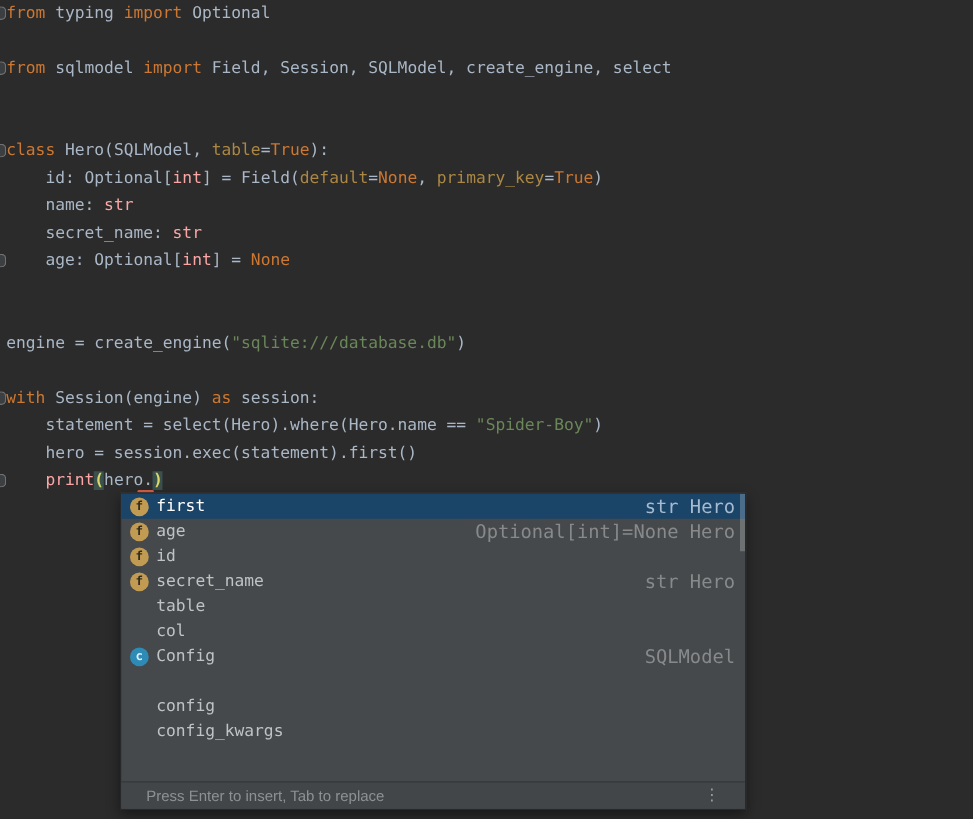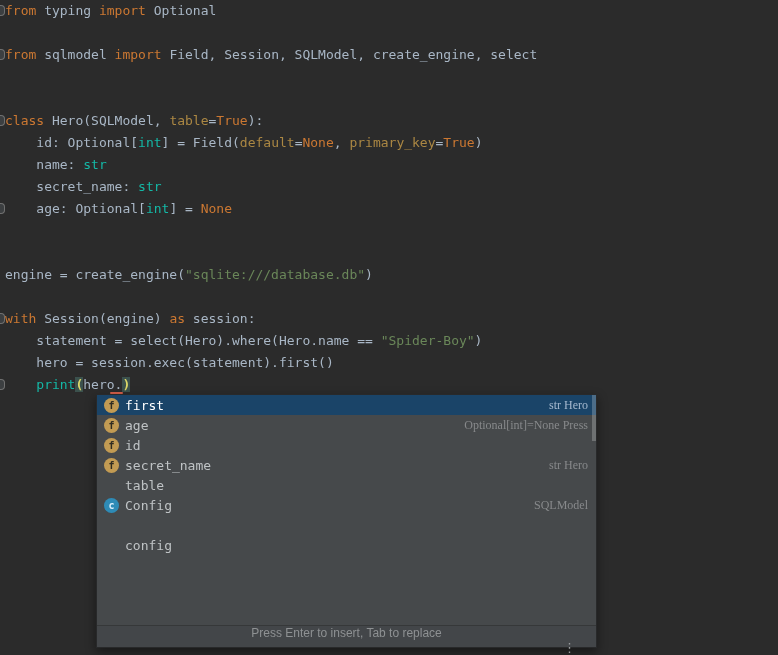--- a/index.html
+++ b/index.html
@@ -18,21 +18,21 @@
     position: absolute; left: 0; top: 0; right: 0; bottom: 0;
     padding-left: 5px;
     font-size: 13px;
     line-height: 22px;
     white-space: pre;
     color: #a9b7c6;
   }
   .code-line { height: 22px; }
   .tk-kw { color: #cc7832; }
   .tk-pl { color: #a9b7c6; }
-  .tk-bi { color: #14b8a6; }
+  .tk-bi { color: #fca5a5; }
   .tk-ka { color: #ab8743; }
   .tk-st { color: #6a8759; }
   .tk-br { color: #dcd868; background: #3b514d; font-weight: bold; }
   .gutter-frag {
     position: absolute; left: 0;
     width: 5px; height: 11px;
     background: #3c3f41;
     border: 1px solid #717171;
     border-left: none;
     border-radius: 0 4px 4px 0;
@@ -79,41 +79,39 @@
     line-height: 15px; text-align: center;
     flex: 0 0 15px;
   }
   .row-icon.spacer { background: transparent; }
   .icon-field { background: #c29b53; color: #302c20; }
   .icon-class { background: #2e8bb6; color: #d9eefb; }
   .row-label { white-space: pre; }
   .row-hint {
     margin-left: auto;
     color: #87898b;
-    font-size: 12px;
+    font-size: 15px;
     white-space: pre;
-    font-family: Liberation Serif, serif;
   }
   .popup-row.selected .row-hint { color: #a6bad0; }
   .popup-scroll-thumb {
     position: absolute;
     right: 0; top: 0;
     width: 4px; height: 46px;
     background: rgba(255,255,255,0.22);
   }
   .popup-footer {
     height: 21px;
     background: #434649;
     border-top: 1px solid #363839;
     display: flex; align-items: center;
     font-family: "Liberation Sans", sans-serif;
     font-size: 12px;
     color: #8e9193;
     padding: 0 20px;
-    flex-direction: column;
   }
   .footer-more {
     margin-left: auto;
     color: #9a9da0;
     font-size: 13px;
     font-family: "DejaVu Sans", sans-serif;
   }
 </style>
 </head>
 <body>
@@ -126,46 +124,54 @@
     <div class="popup-list">
       <div class="popup-scroll-thumb"></div>
     <div class="popup-row selected">
           <span class="row-icon icon-field">f</span>
           <span class="row-label">first</span>
           <span class="row-hint">str Hero</span>
         </div>
         <div class="popup-row">
           <span class="row-icon icon-field">f</span>
           <span class="row-label">age</span>
-          <span class="row-hint">Optional[int]=None Press</span>
+          <span class="row-hint">Optional[int]=None Hero</span>
         </div>
         <div class="popup-row">
           <span class="row-icon icon-field">f</span>
           <span class="row-label">id</span>
         </div>
         <div class="popup-row">
           <span class="row-icon icon-field">f</span>
           <span class="row-label">secret_name</span>
           <span class="row-hint">str Hero</span>
         </div>
         <div class="popup-row">
           <span class="row-icon spacer"></span>
           <span class="row-label">table</span>
         </div>
         <div class="popup-row">
+          <span class="row-icon spacer"></span>
+          <span class="row-label">col</span>
+        </div>
+        <div class="popup-row">
           <span class="row-icon icon-class">c</span>
           <span class="row-label">Config</span>
           <span class="row-hint">SQLModel</span>
         </div>
         <div class="popup-row">
           <span class="row-icon spacer"></span>
         </div>
         <div class="popup-row">
           <span class="row-icon spacer"></span>
           <span class="row-label">config</span>
+        </div>
+        <div class="popup-row">
+          <span class="row-icon spacer"></span>
+          <span class="row-label">config_kwargs</span>
         </div>
       </div>
     <div class="popup-footer">
       <span>Press Enter to insert, Tab to replace</span>
       <span class="footer-more">⋮</span>
     </div>
   </div>
 <div class="gutter-frag" style="top: 5px;"></div>
     <div class="gutter-frag" style="top: 49px;"></div>
     <div class="gutter-frag" style="top: 115px;"></div>

